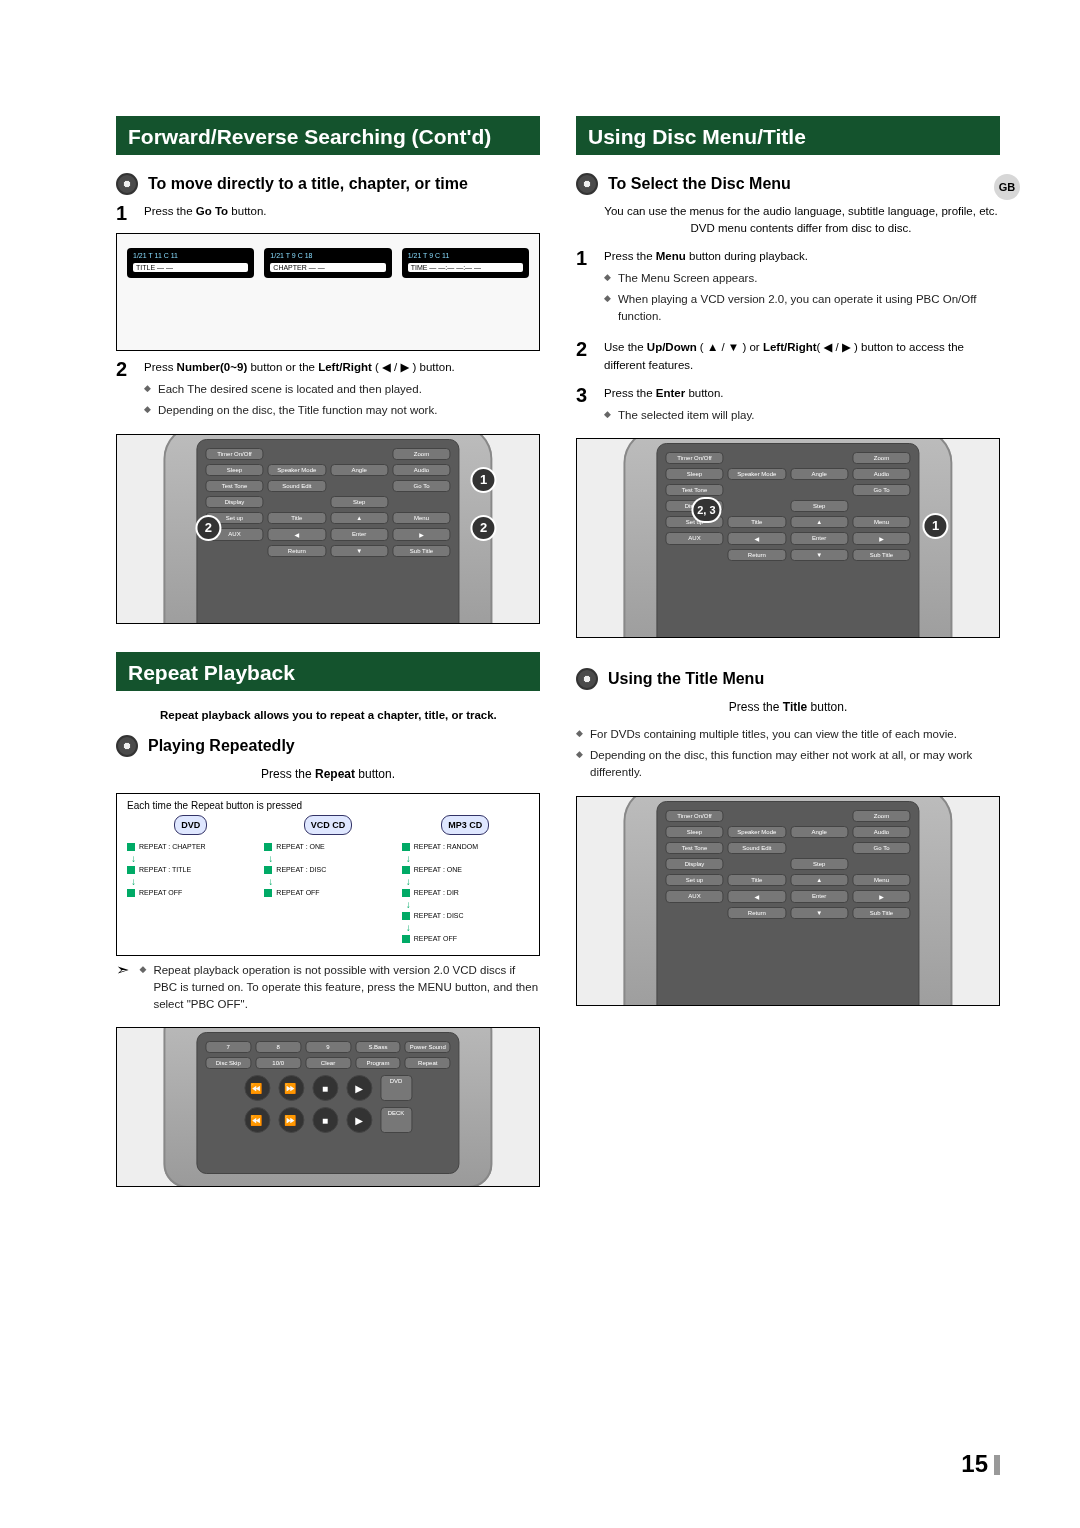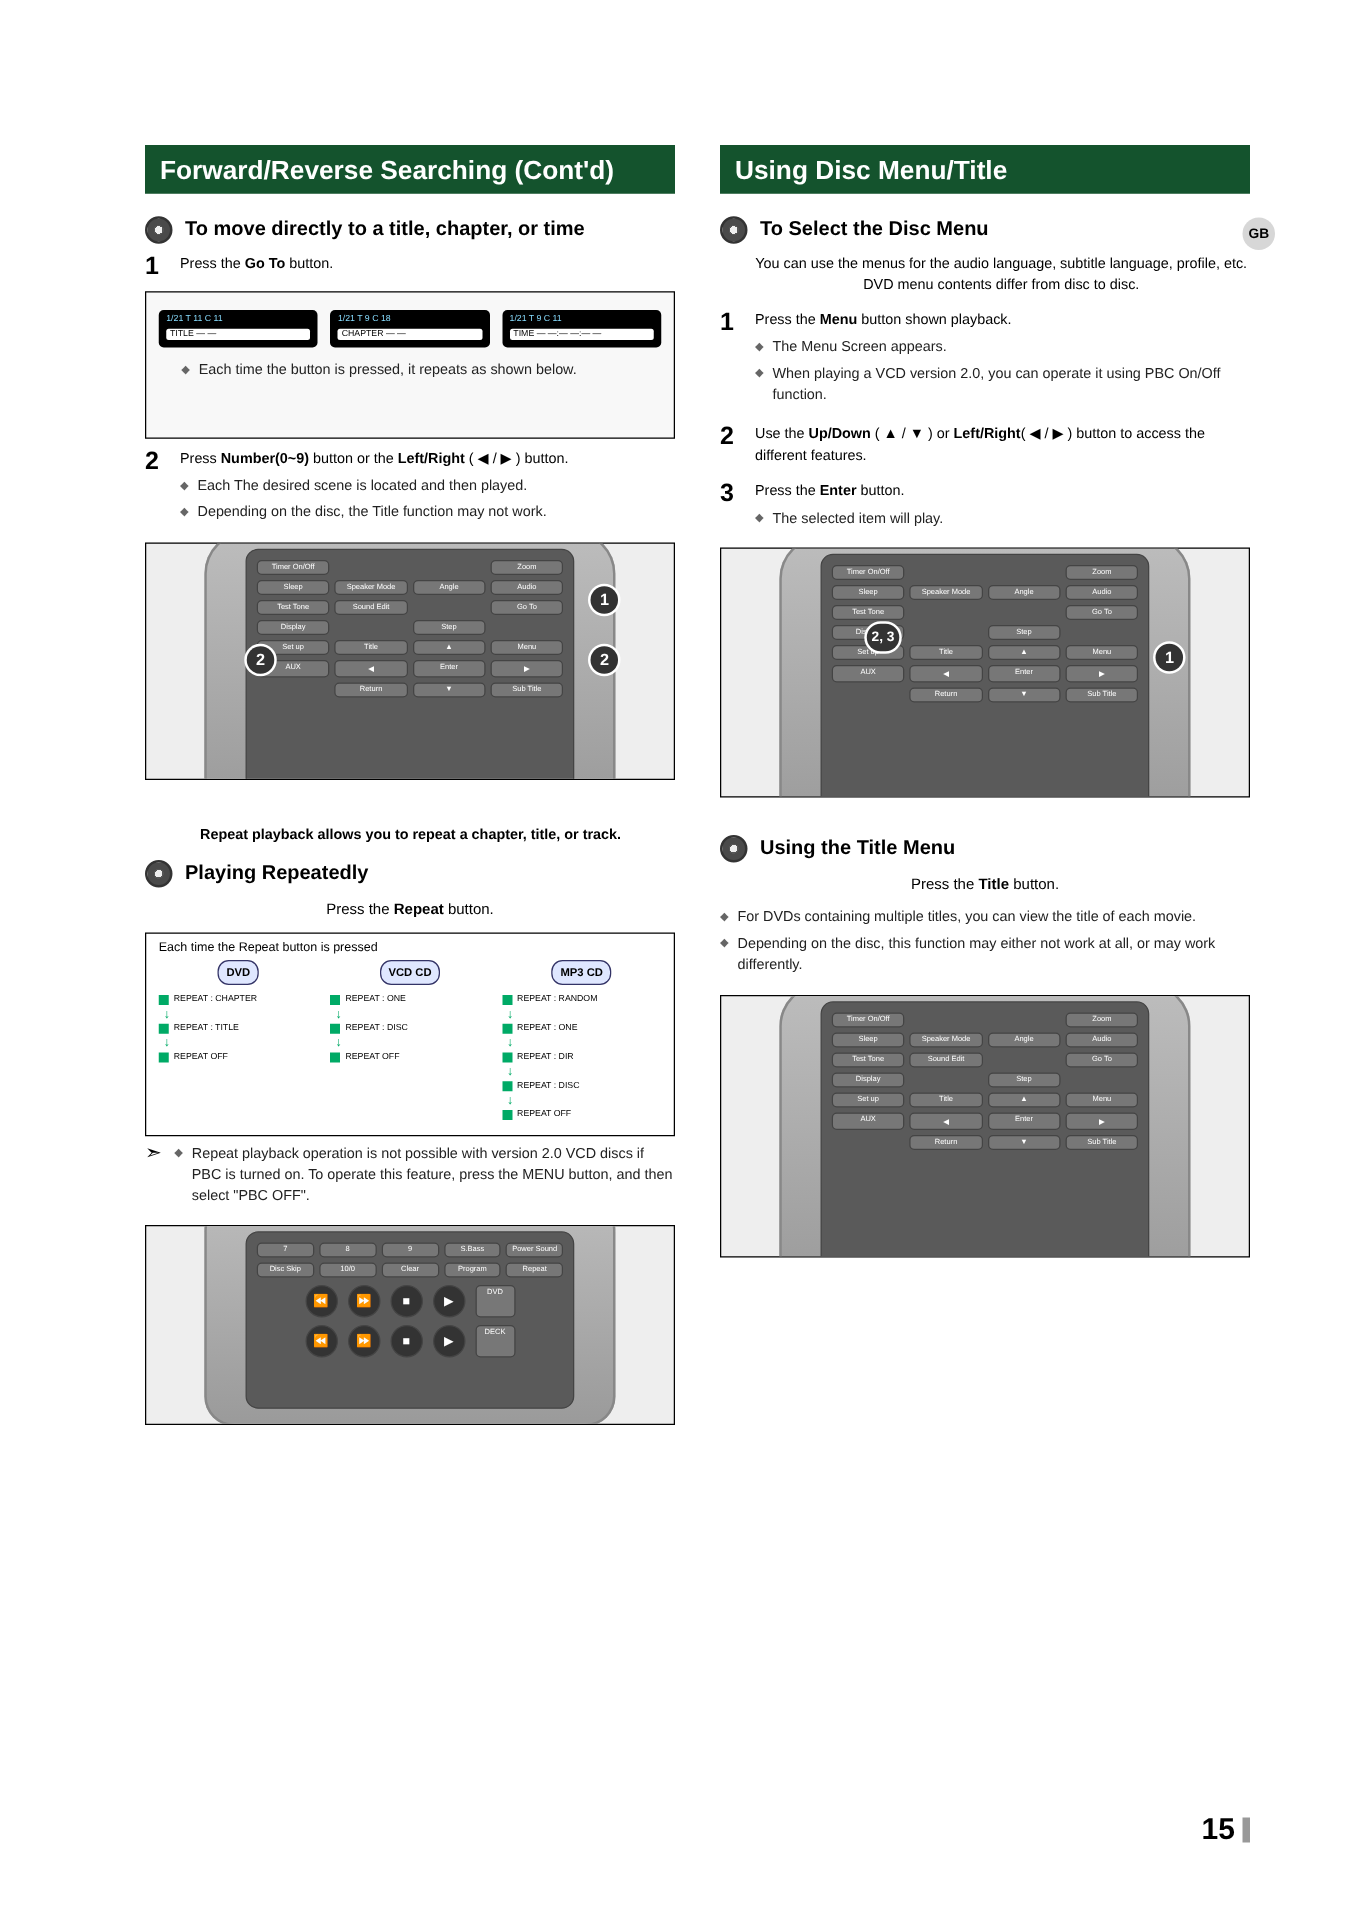--- a/index.html
+++ b/index.html
@@ -309,23 +309,20 @@
           </div>
           <div class="panel">
             <div class="top">1/21  T 9  C 18</div>
             <div class="bot">CHAPTER — —</div>
           </div>
           <div class="panel">
             <div class="top">1/21  T 9  C 11</div>
             <div class="bot">TIME — —:— —:— —</div>
           </div>
         </div>
-        <div class="diamond-list" style="margin-left:18px;">
-          <div class="diamond-item">Each time the button is pressed, it repeats as shown below.</div>
-        </div>
       </div>
 
       <div class="steps" style="margin-top:8px;">
         <div class="step">
           <div class="step-num">2</div>
           <div class="step-body">
             <span>Press </span><b class="k">Number(0~9)</b><span> button or the </span><b class="k">Left/Right</b><span> ( ◀ / ▶ ) button.</span>
             <div class="diamond-list">
               <div class="diamond-item">Each The desired scene is located and then played.</div>
               <div class="diamond-item">Depending on the disc, the Title function may not work.</div>
@@ -381,20 +378,21 @@
               </div>
             </div>
           <div class="callout" style="right:-2px; top:44px;">1</div>
           <div class="callout" style="left:34px; top:92px;">2</div>
           <div class="callout" style="right:-2px; top:92px;">2</div>
         </div>
       </div>
 
       <div style="height:28px;"></div>
 
+      <div class="band">Repeat Playback</div>
 
       <div class="intro-bold">Repeat playback allows you to repeat a chapter, title, or track.</div>
 
       <div class="disc-heading">
         <span class="disc"></span>
         <span class="txt">Playing Repeatedly</span>
       </div>
 
       <div class="para">
         <span>Press the </span><b class="k">Repeat</b><span> button.</span>
@@ -494,21 +492,21 @@
         <span class="disc"></span>
         <span class="txt">To Select the Disc Menu</span>
       </div>
 
       <div class="para small" style="margin-left:26px;">You can use the menus for the audio language, subtitle language, profile, etc. DVD menu contents differ from disc to disc.</div>
 
       <div class="steps">
         <div class="step">
           <div class="step-num">1</div>
           <div class="step-body">
-            <span>Press the </span><b class="k">Menu</b><span> button shown playback.</span>
+            <span>Press the </span><b class="k">Menu</b><span> button during playback.</span>
             <div class="diamond-list">
               <div class="diamond-item">The Menu Screen appears.</div>
               <div class="diamond-item">When playing a VCD version 2.0, you can operate it using PBC On/Off function.</div>
             </div>
           </div>
         </div>
         <div class="step">
           <div class="step-num">2</div>
           <div class="step-body">
             <span>Use the </span><b class="k">Up/Down</b><span> ( ▲ / ▼ ) or </span><b class="k">Left/Right</b><span>( ◀ / ▶ ) button to access the different features.</span>

